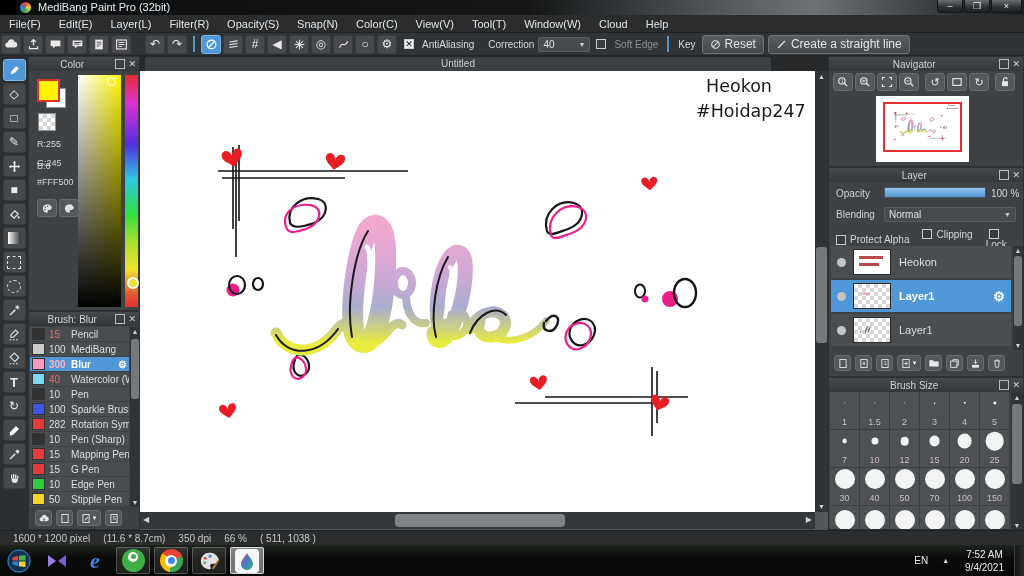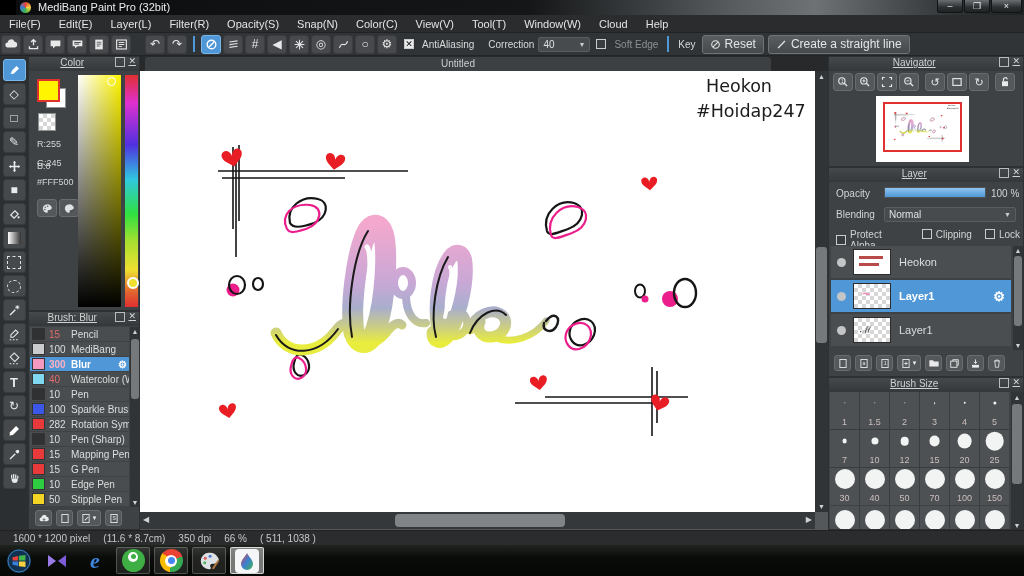--- a/index.html
+++ b/index.html
@@ -44,22 +44,22 @@
   #main{position:absolute;left:0;top:56px;width:1024px;height:474px;background:#3a3d3f;}
   
   #toolstrip{position:absolute;left:0;top:0;width:28px;height:474px;background:#2c2f31;
     display:flex;flex-direction:column;align-items:center;padding-top:2px;box-sizing:border-box;}
   .tool{width:23px;height:22px;background:#46494b;border:1px solid #393c3e;border-radius:3px;
     margin:1px 0;display:flex;align-items:center;justify-content:center;font-size:12px;color:#e8eaeb;
     box-sizing:border-box;flex:none;}
   .tool.active{background:#4f97d7;border-color:#7cb9e9;}
   
   .panel{position:absolute;background:#3f4244;border:1px solid #2e3133;box-sizing:border-box;}
-  .phead{height:14px;background:linear-gradient(#46494b,#35383a);display:flex;
-    font-size:10px;color:#cfd1d2;position:relative;text-decoration:underline;}
+  .phead{height:14px;background:linear-gradient(#46494b,#35383a);display:flex;align-items:center;
+    font-size:10px;color:#cfd1d2;position:relative;}
   .phead .ptitle{flex:1;text-align:center;}
   .phead .pico{width:8px;height:8px;border:1px solid #b9bbbc;margin-right:3px;flex:none;}
   .phead .pclose{font-size:9px;color:#d6d8d9;margin-right:3px;flex:none;line-height:8px;}
   
   #fgswatch{position:absolute;left:8px;top:22px;width:19px;height:19px;background:var(--fg-color,#FFF500);
     border:2px solid #e03030;z-index:2;}
   #bgswatch{position:absolute;left:17px;top:31px;width:18px;height:18px;background:#fff;border:1px solid #909394;}
   .checker{background-color:#fff;background-image:linear-gradient(45deg,#d7d7d7 25%,transparent 25%,transparent 75%,#d7d7d7 75%),
     linear-gradient(45deg,#d7d7d7 25%,transparent 25%,transparent 75%,#d7d7d7 75%);
     background-size:8px 8px;background-position:0 0,4px 4px;}
@@ -664,21 +664,21 @@
       <div style="position:absolute;left:7px;top:61px;display:flex;width:184px;">
 
       <div style="display:flex;align-items:center;margin-right:13px;">
             <span class="cb"></span>
             <span style="font-size:10px;color:#d2d4d5;">Protect Alpha</span>
           </div>
           <div style="display:flex;margin-right:13px;">
             <span class="cb"></span>
             <span style="font-size:10px;color:#d2d4d5;">Clipping</span>
           </div>
-          <div style="display:flex;">
+          <div style="display:flex;align-items:center;margin-right:13px;flex-direction:column;">
             <span class="cb"></span>
             <span style="font-size:10px;color:#d2d4d5;">Lock</span>
           </div>
         </div>
       <div style="position:absolute;left:2px;top:78px;width:180px;">
 
       <div class="layer-row t-heokon">
             <span class="vdot"></span>
             <span class="thumb checker"></span>
             <span>Heokon</span>
@@ -920,15 +920,24 @@
               <linearGradient id="mbg" x1="0" y1="0" x2="1" y2="1">
                 <stop offset="0" stop-color="#e8413c"></stop>
                 <stop offset="0.5" stop-color="#3a7fd5"></stop>
                 <stop offset="1" stop-color="#42b44a"></stop>
               </linearGradient>
             </defs>
             <path d="M8 1C10 5 14 8 14 12a6 6 0 1 1-12 0C2 8 6 5 8 1z" fill="url(#mbg)"></path>
           </svg>
       </div>
     </div>
+    <div id="tray">
+      <span class="lang">EN</span>
+      <span class="chev">▲</span>
+      <div id="clock">
+        <div>7:52 AM</div>
+        <div>9/4/2021</div>
+      </div>
+      <div id="showdesk"></div>
+    </div>
   </div>
 
 </div>
 
 </body></html>

